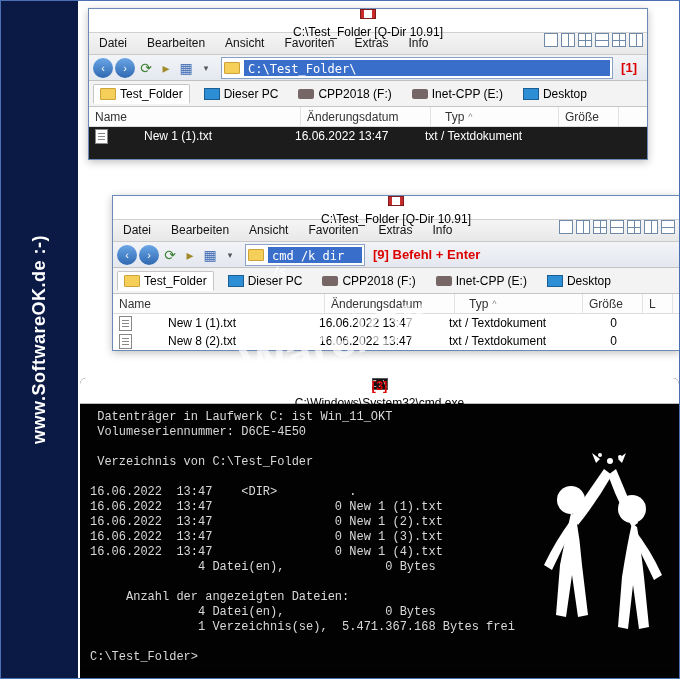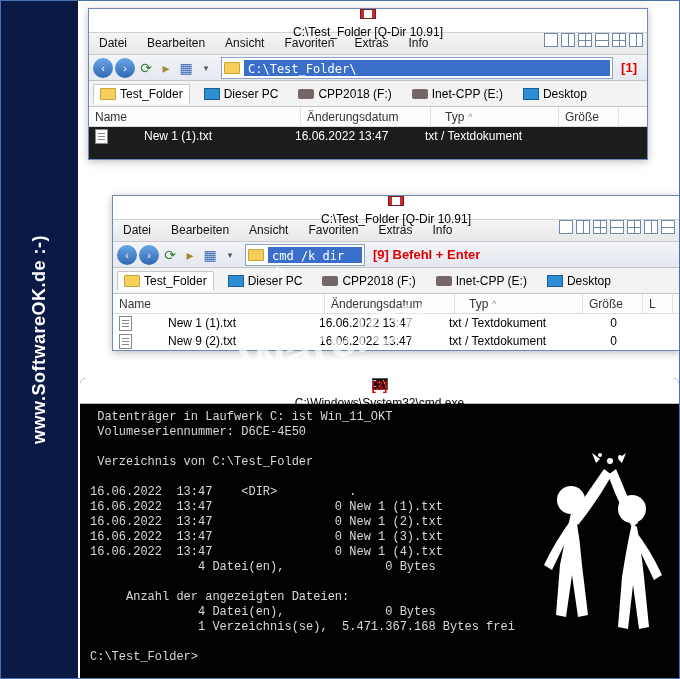--- a/index.html
+++ b/index.html
@@ -432,21 +432,21 @@
           <span class="ico-txt"></span>
           <span>New 1 (1).txt</span>
         </span>
       <span class="cell date">16.06.2022 13:47</span>
       <span class="cell type">txt / Textdokument</span>
       <span class="cell size">0</span>
     </div>
     <div class="row">
       <span class="cell name">
           <span class="ico-txt"></span>
-          <span>New 9 (2).txt</span>
+          <span>New 8 (2).txt</span>
         </span>
       <span class="cell date">16.06.2022 13:47</span>
       <span class="cell type">txt / Textdokument</span>
       <span class="cell size">0</span>
     </div>
   </div>
 </div>
 
 <div class="console" style="left:80px; top:378px; width:599px; height:300px;">
   <div class="titlebar">

